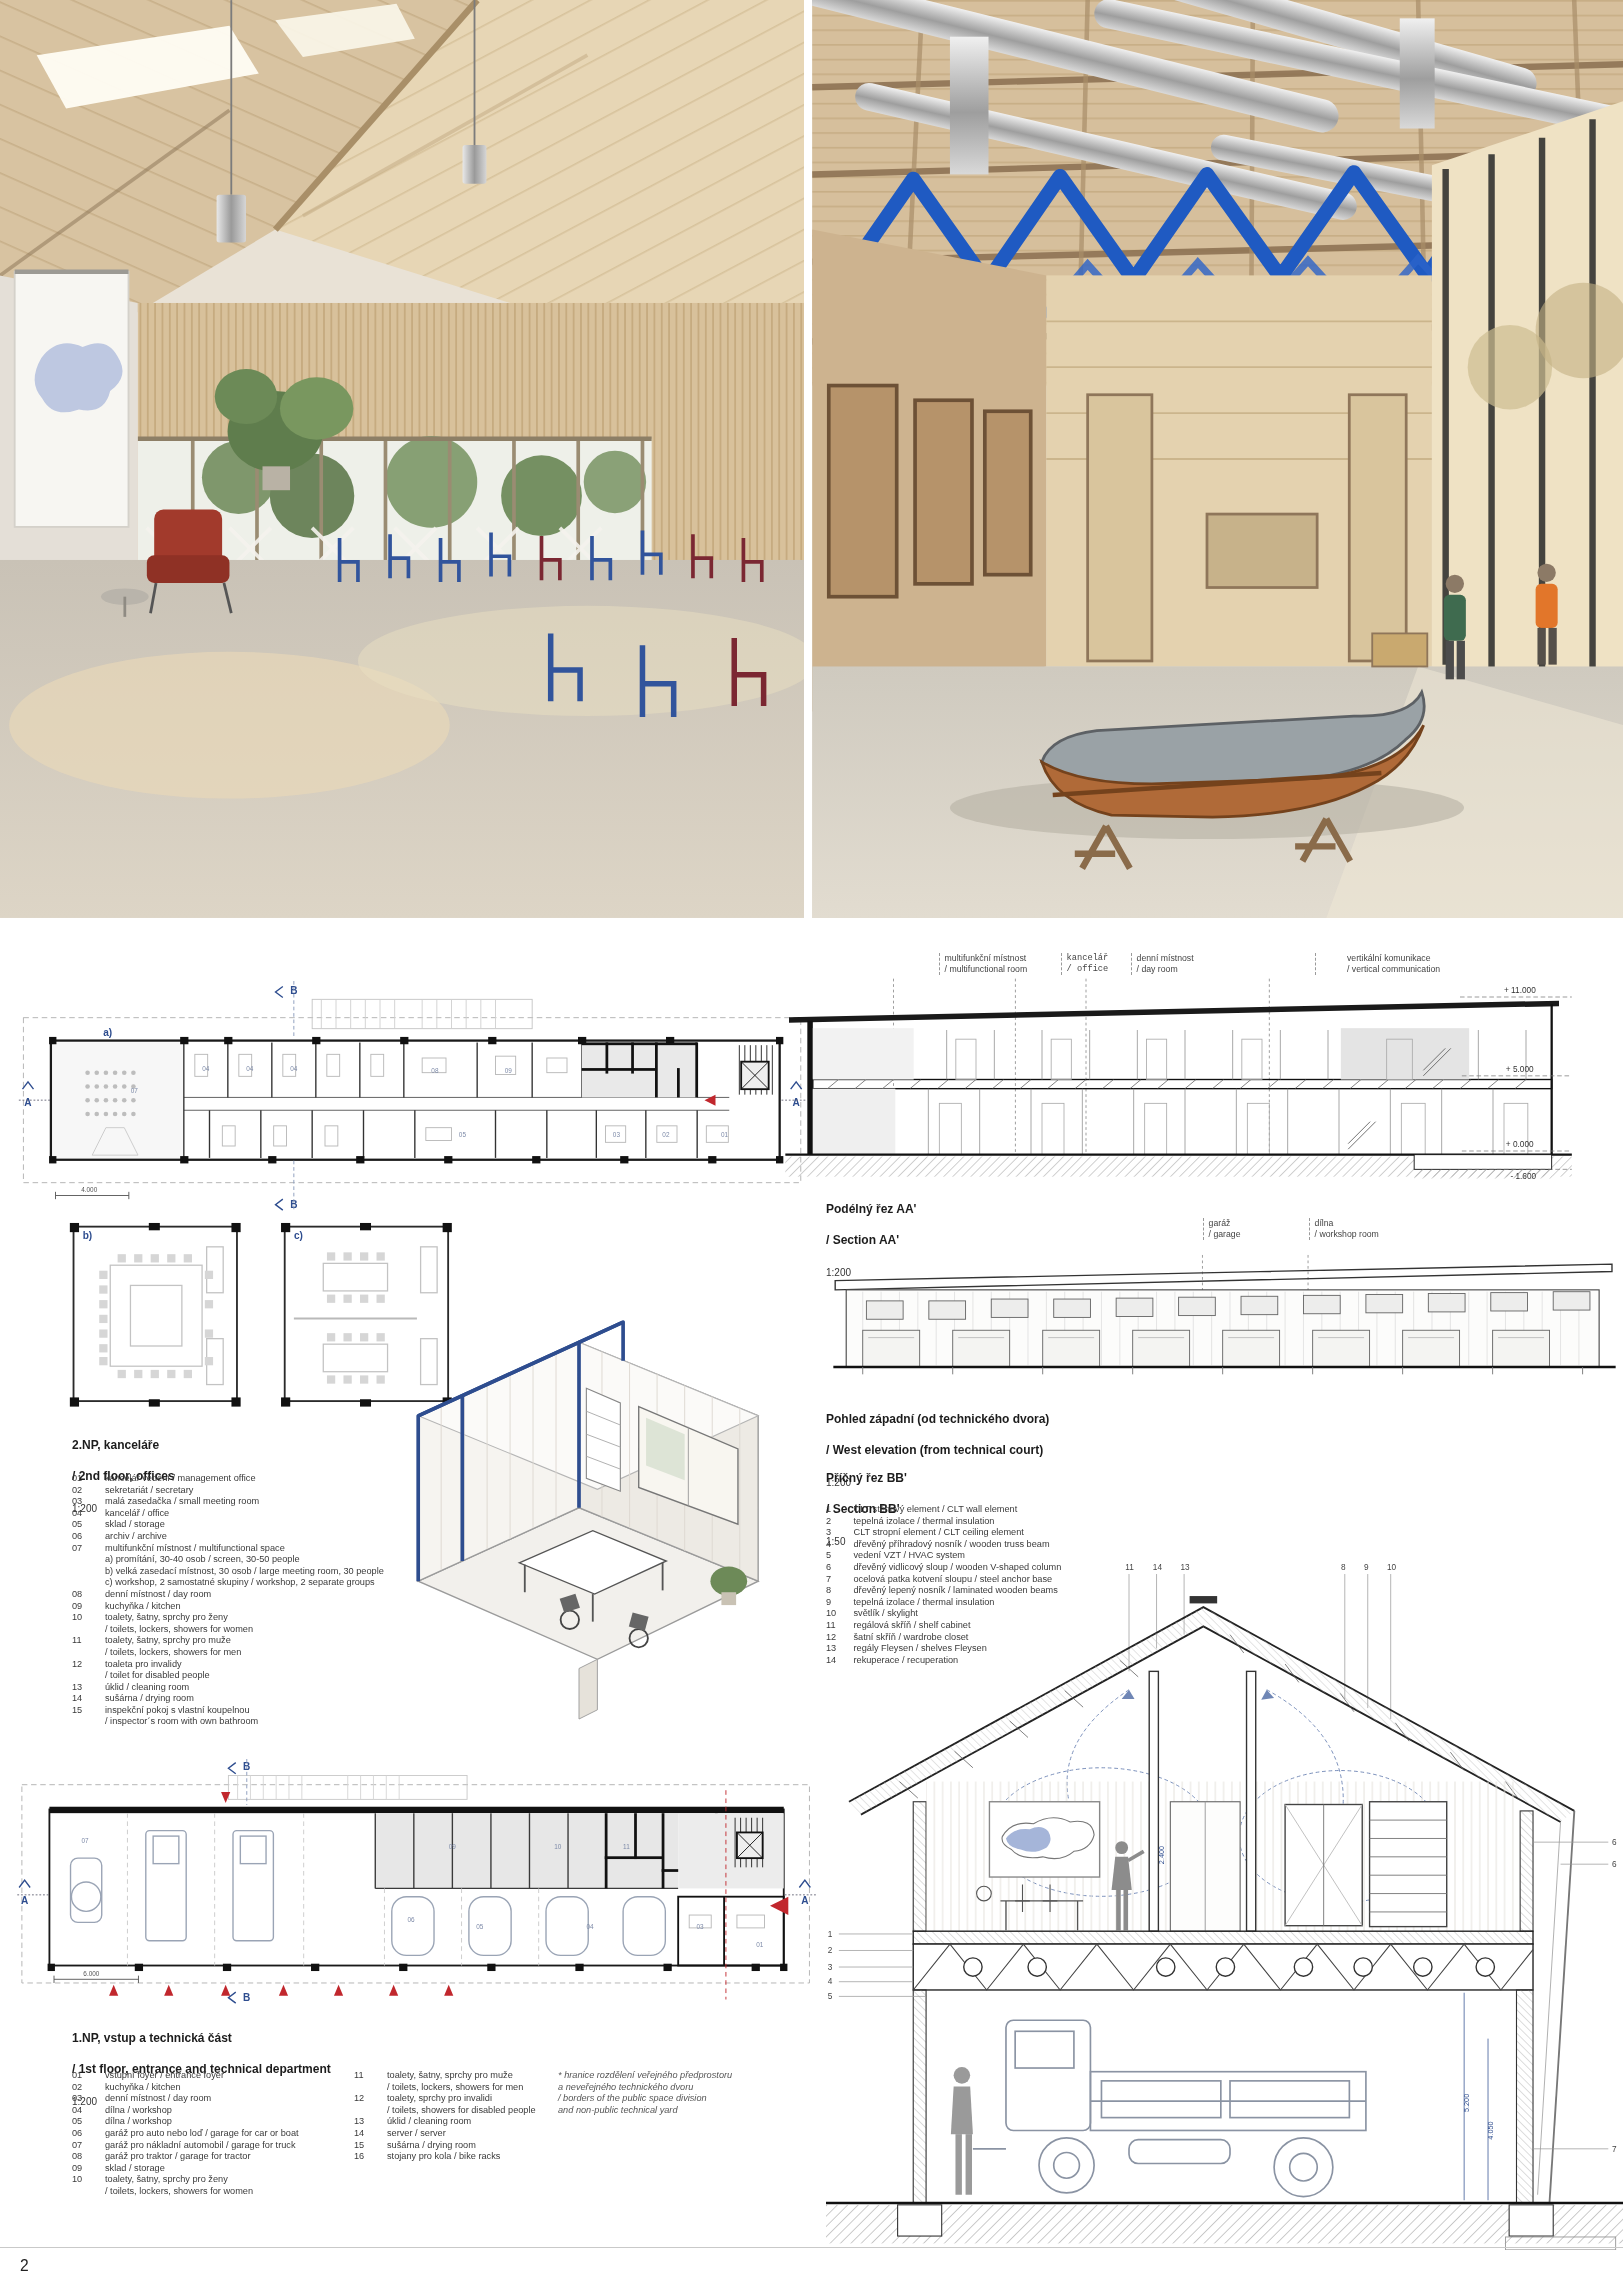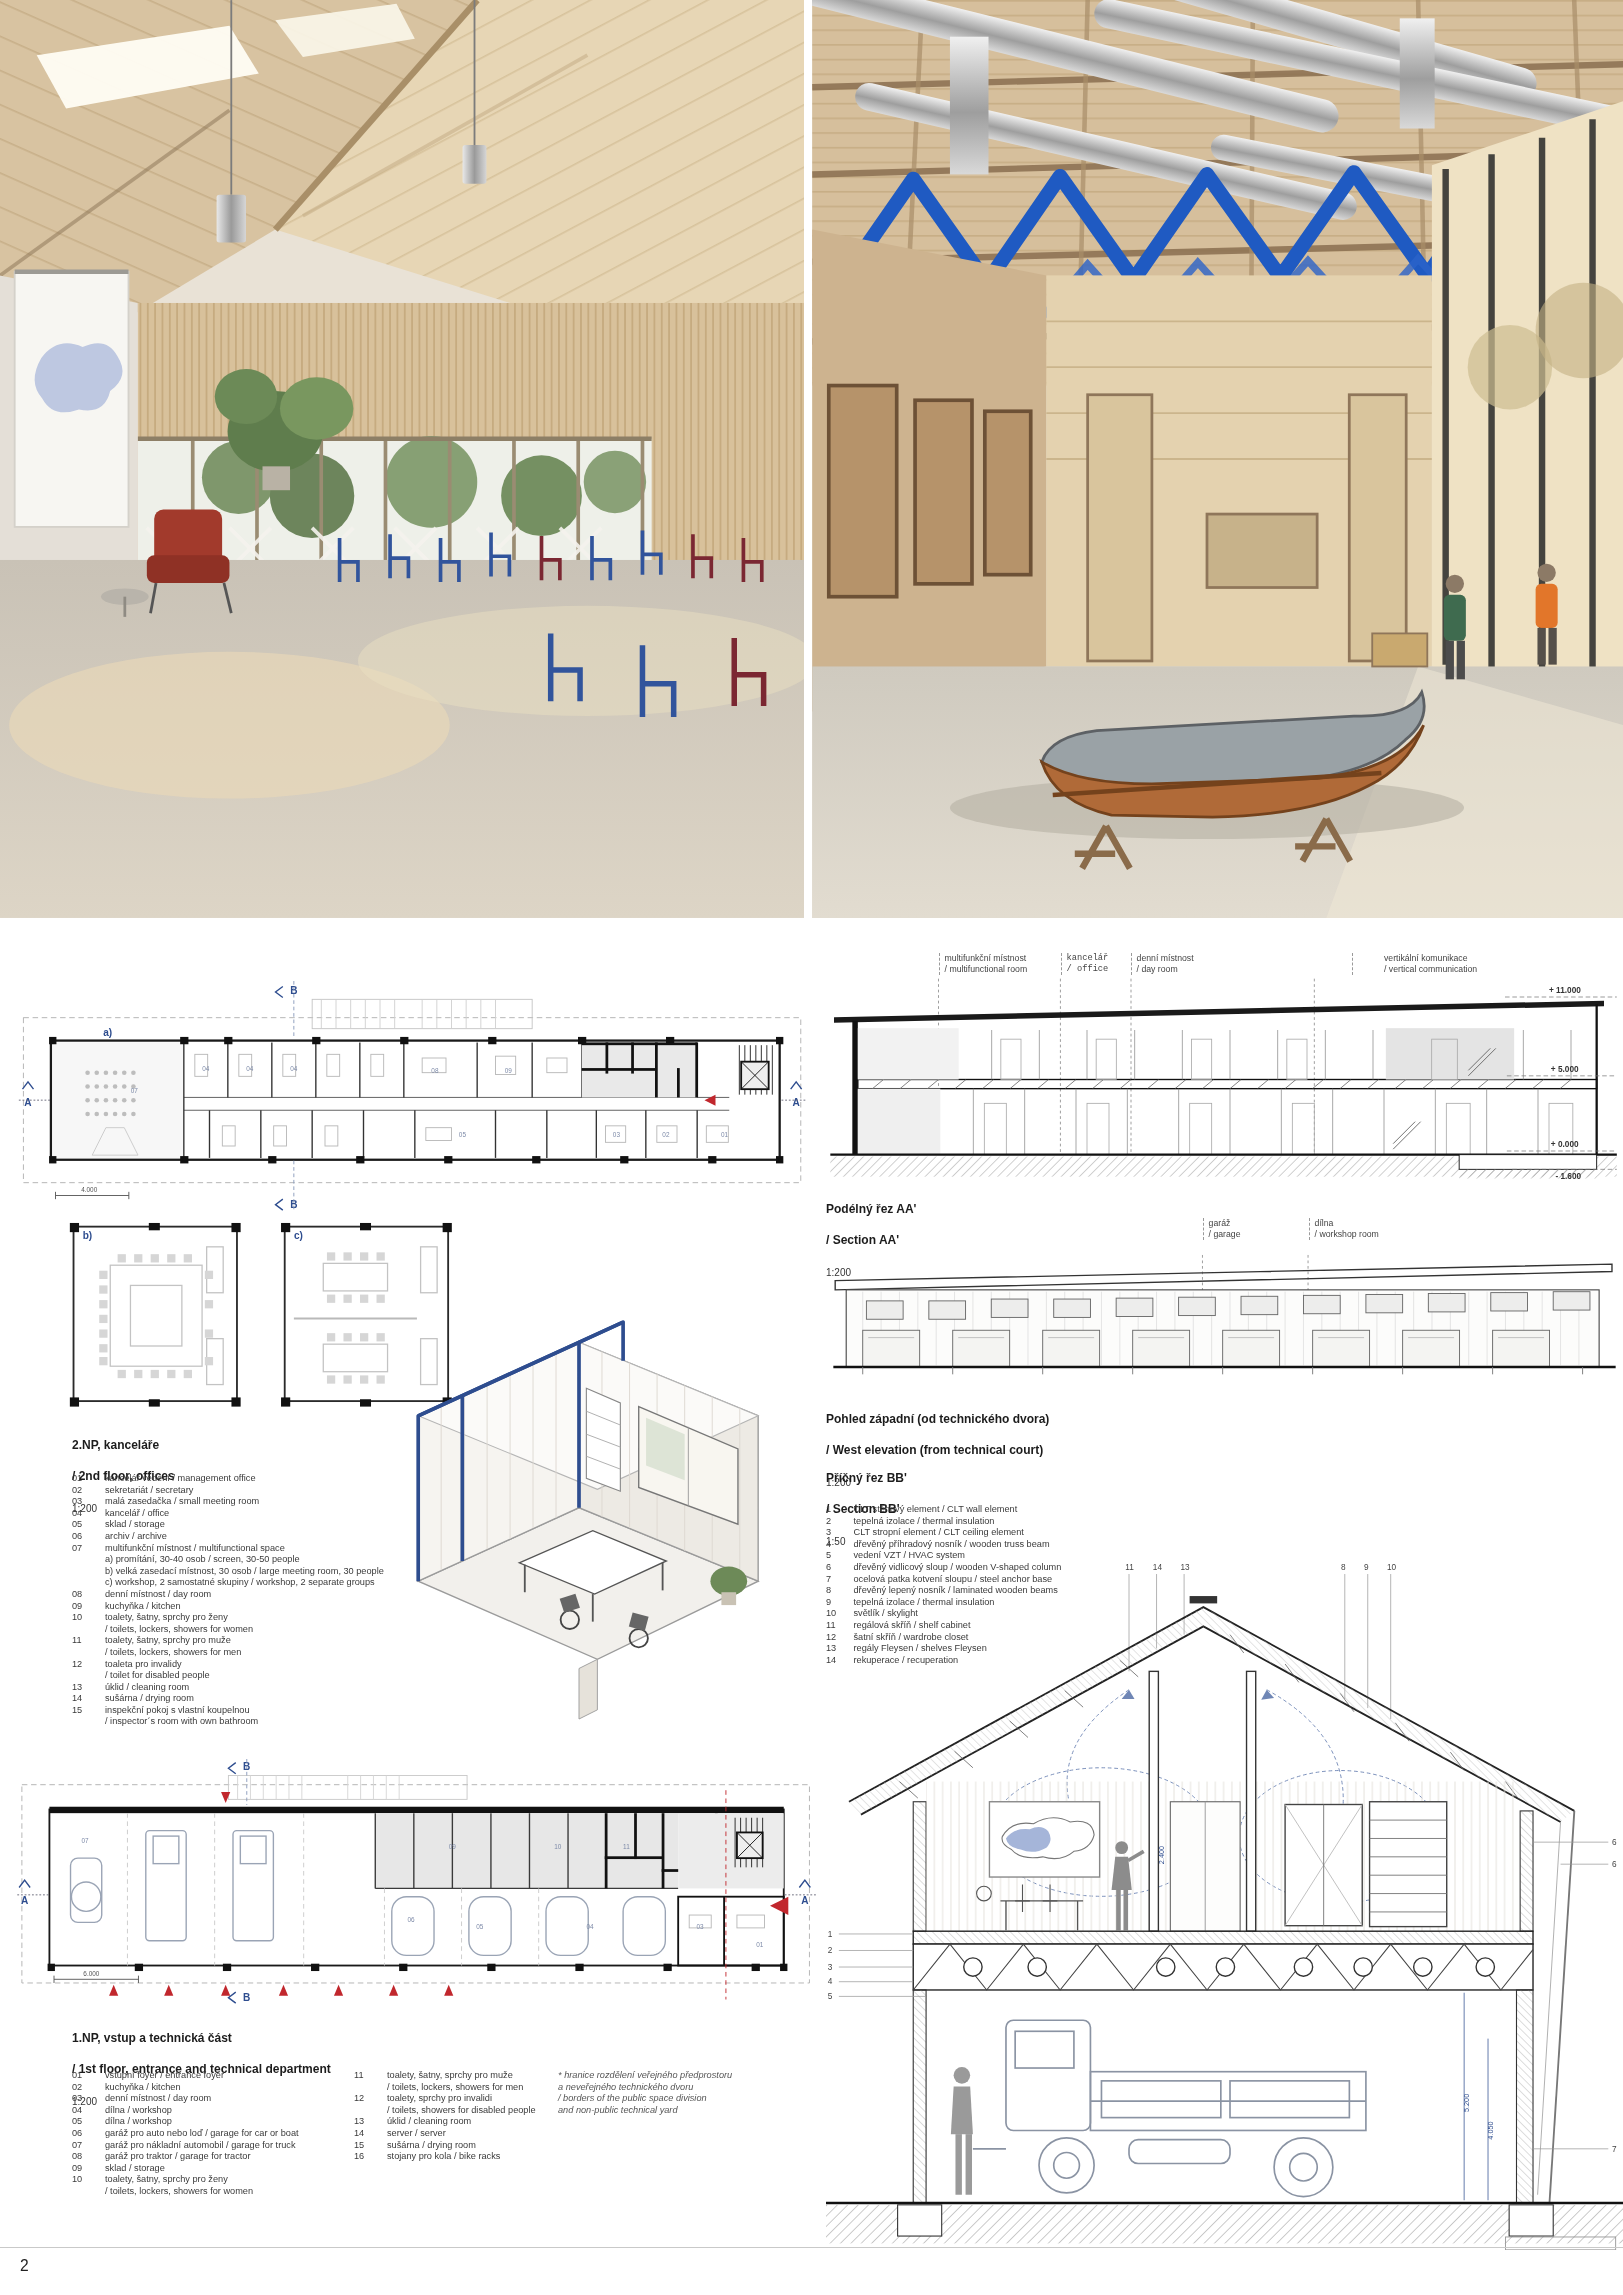--- a/index.html
+++ b/index.html
@@ -930,26 +930,26 @@
       <div>/ multifunctional room</div>
   </div>
   <div class="abs duct-label" style="left:1061px;top:953px;font-family:Liberation Mono, monospace;">
     <div>kancelář</div>
       <div>/ office</div>
   </div>
   <div class="abs duct-label" style="left:1131px;top:953px;">
     <div>denní místnost</div>
       <div>/ day room</div>
   </div>
-  <div class="abs duct-label" style="left:1352px;top:953px;padding-left:31px;">
+  <div class="abs duct-label" style="left:1315px;top:953px;padding-left:31px;">
     <div>vertikální komunikace</div>
       <div>/ vertical communication</div>
   </div>
 
-  <div class="abs" style="left:826px;top:975px;font-weight:bold;">
+  <div class="abs" style="left:781px;top:975px;">
     <svg width="797" height="209" viewBox="0 0 868 228">
       <g stroke="#8a8a8a" stroke-width=".9" stroke-dasharray="3 3">
         <line x1="122" y1="4" x2="122" y2="196"></line>
           <line x1="255" y1="4" x2="255" y2="196"></line>
         <line x1="332" y1="4" x2="332" y2="196"></line>
           <line x1="532" y1="4" x2="532" y2="196"></line>
       </g>
 
       <polygon points="8,46 848,28 848,34 8,52" fill="#1a1a1a"></polygon>
 

